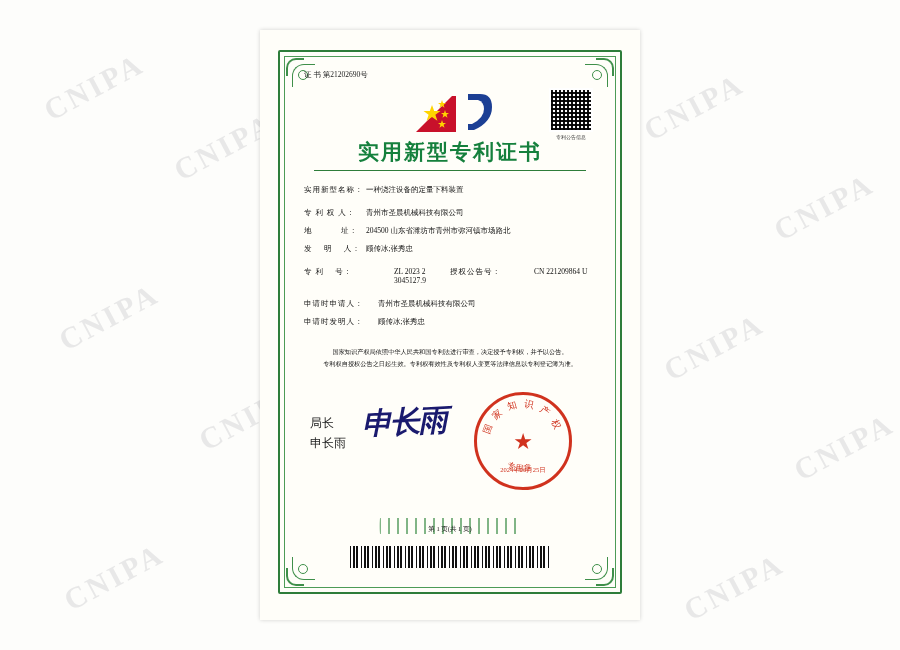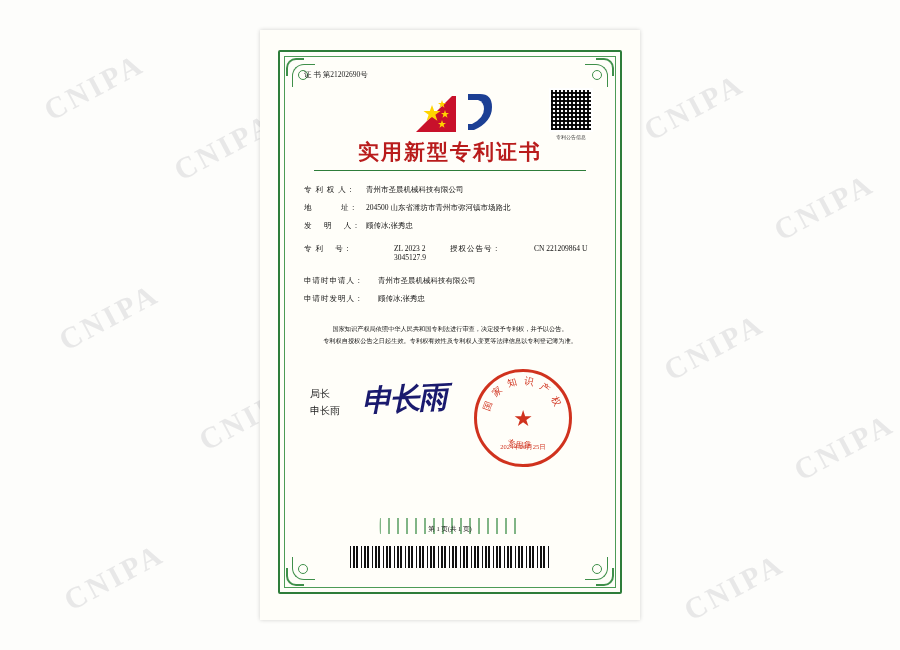--- a/index.html
+++ b/index.html
@@ -69,40 +69,40 @@
   }
   .qr-box{width:40px;height:40px;margin:0 auto;background:
     repeating-linear-gradient(90deg,#111 0 2px,#fff 2px 4px),
     repeating-linear-gradient(0deg,#111 0 2px,transparent 2px 4px);
     background-blend-mode:multiply;border:2px solid #fff;}
   .qr-cap{font-size:5px;color:#333;margin-top:2px;font-family:"Liberation Serif",serif;}
 
   .title{
     text-align:center;margin-top:58px;
     font-size:21px;font-weight:bold;letter-spacing:2px;
-    color:#b91c1c;font-family:"Liberation Serif",serif;
+    color:#15803d;font-family:"Liberation Serif",serif;
   }
   .title-rule{
     height:1px;background:#2e7d3a;margin:4px 10px 0 10px;
   }
   .rows{margin-top:14px;font-size:7.5px;font-family:"Liberation Serif",serif;color:#111;}
   .row{display:flex;margin-bottom:9px;line-height:1.2;}
   .lbl{width:62px;flex:0 0 62px;letter-spacing:1px;}
   .val{flex:1;}
   .row2{display:flex;margin-bottom:9px;}
   .half{display:flex;flex:1;gap:28px;}
   .half .lbl{width:62px;flex:0 0 62px;letter-spacing:1px;}
   .half2 .lbl{width:56px;flex:0 0 56px;letter-spacing:1px;}
 
   .statement{
     margin-top:20px;font-size:6.2px;line-height:1.9;text-align:center;
     font-family:"Liberation Serif",serif;color:#111;padding:0 6px;
   }
   .sign-area{position:relative;margin-top:26px;height:86px;}
-  .sign-labels{position:absolute;left:6px;top:12px;font-size:10px;line-height:1.7;font-family:Liberation Sans, sans-serif;}
+  .sign-labels{position:absolute;left:6px;top:18px;font-size:12px;line-height:1.7;font-family:Liberation Mono, monospace;}
   .signature{
     position:absolute;left:58px;top:6px;
     font-size:30px;color:#1a1a6e;font-family:"Liberation Serif",serif;
     font-style:italic;font-weight:bold;letter-spacing:-2px;
     transform:rotate(-3deg);
   }
   .seal{
     position:absolute;right:24px;top:-4px;width:92px;height:92px;border-radius:50%;
     border:3px solid #d0321e;color:#d0321e;
   }
@@ -192,20 +192,24 @@
         <div class="qr">
           <div class="qr-box"></div>
           <div class="qr-cap">专利公告信息</div>
         </div>
 
         <div class="title">实用新型专利证书</div>
         <div class="title-rule"></div>
 
         <div class="rows">
 
+          <div class="row">
+            <div class="lbl">实用新型名称：</div>
+            <div class="val">一种浇注设备的定量下料装置</div>
+          </div>
           <div class="row" style="margin-top:14px;">
             <div class="lbl">专 利 权 人：</div>
             <div class="val">青州市圣晨机械科技有限公司</div>
           </div>
           <div class="row">
             <div class="lbl">地　　　 址：</div>
             <div class="val">204500 山东省潍坊市青州市弥河镇市场路北</div>
           </div>
           <div class="row">
             <div class="lbl">发　 明　 人：</div>

